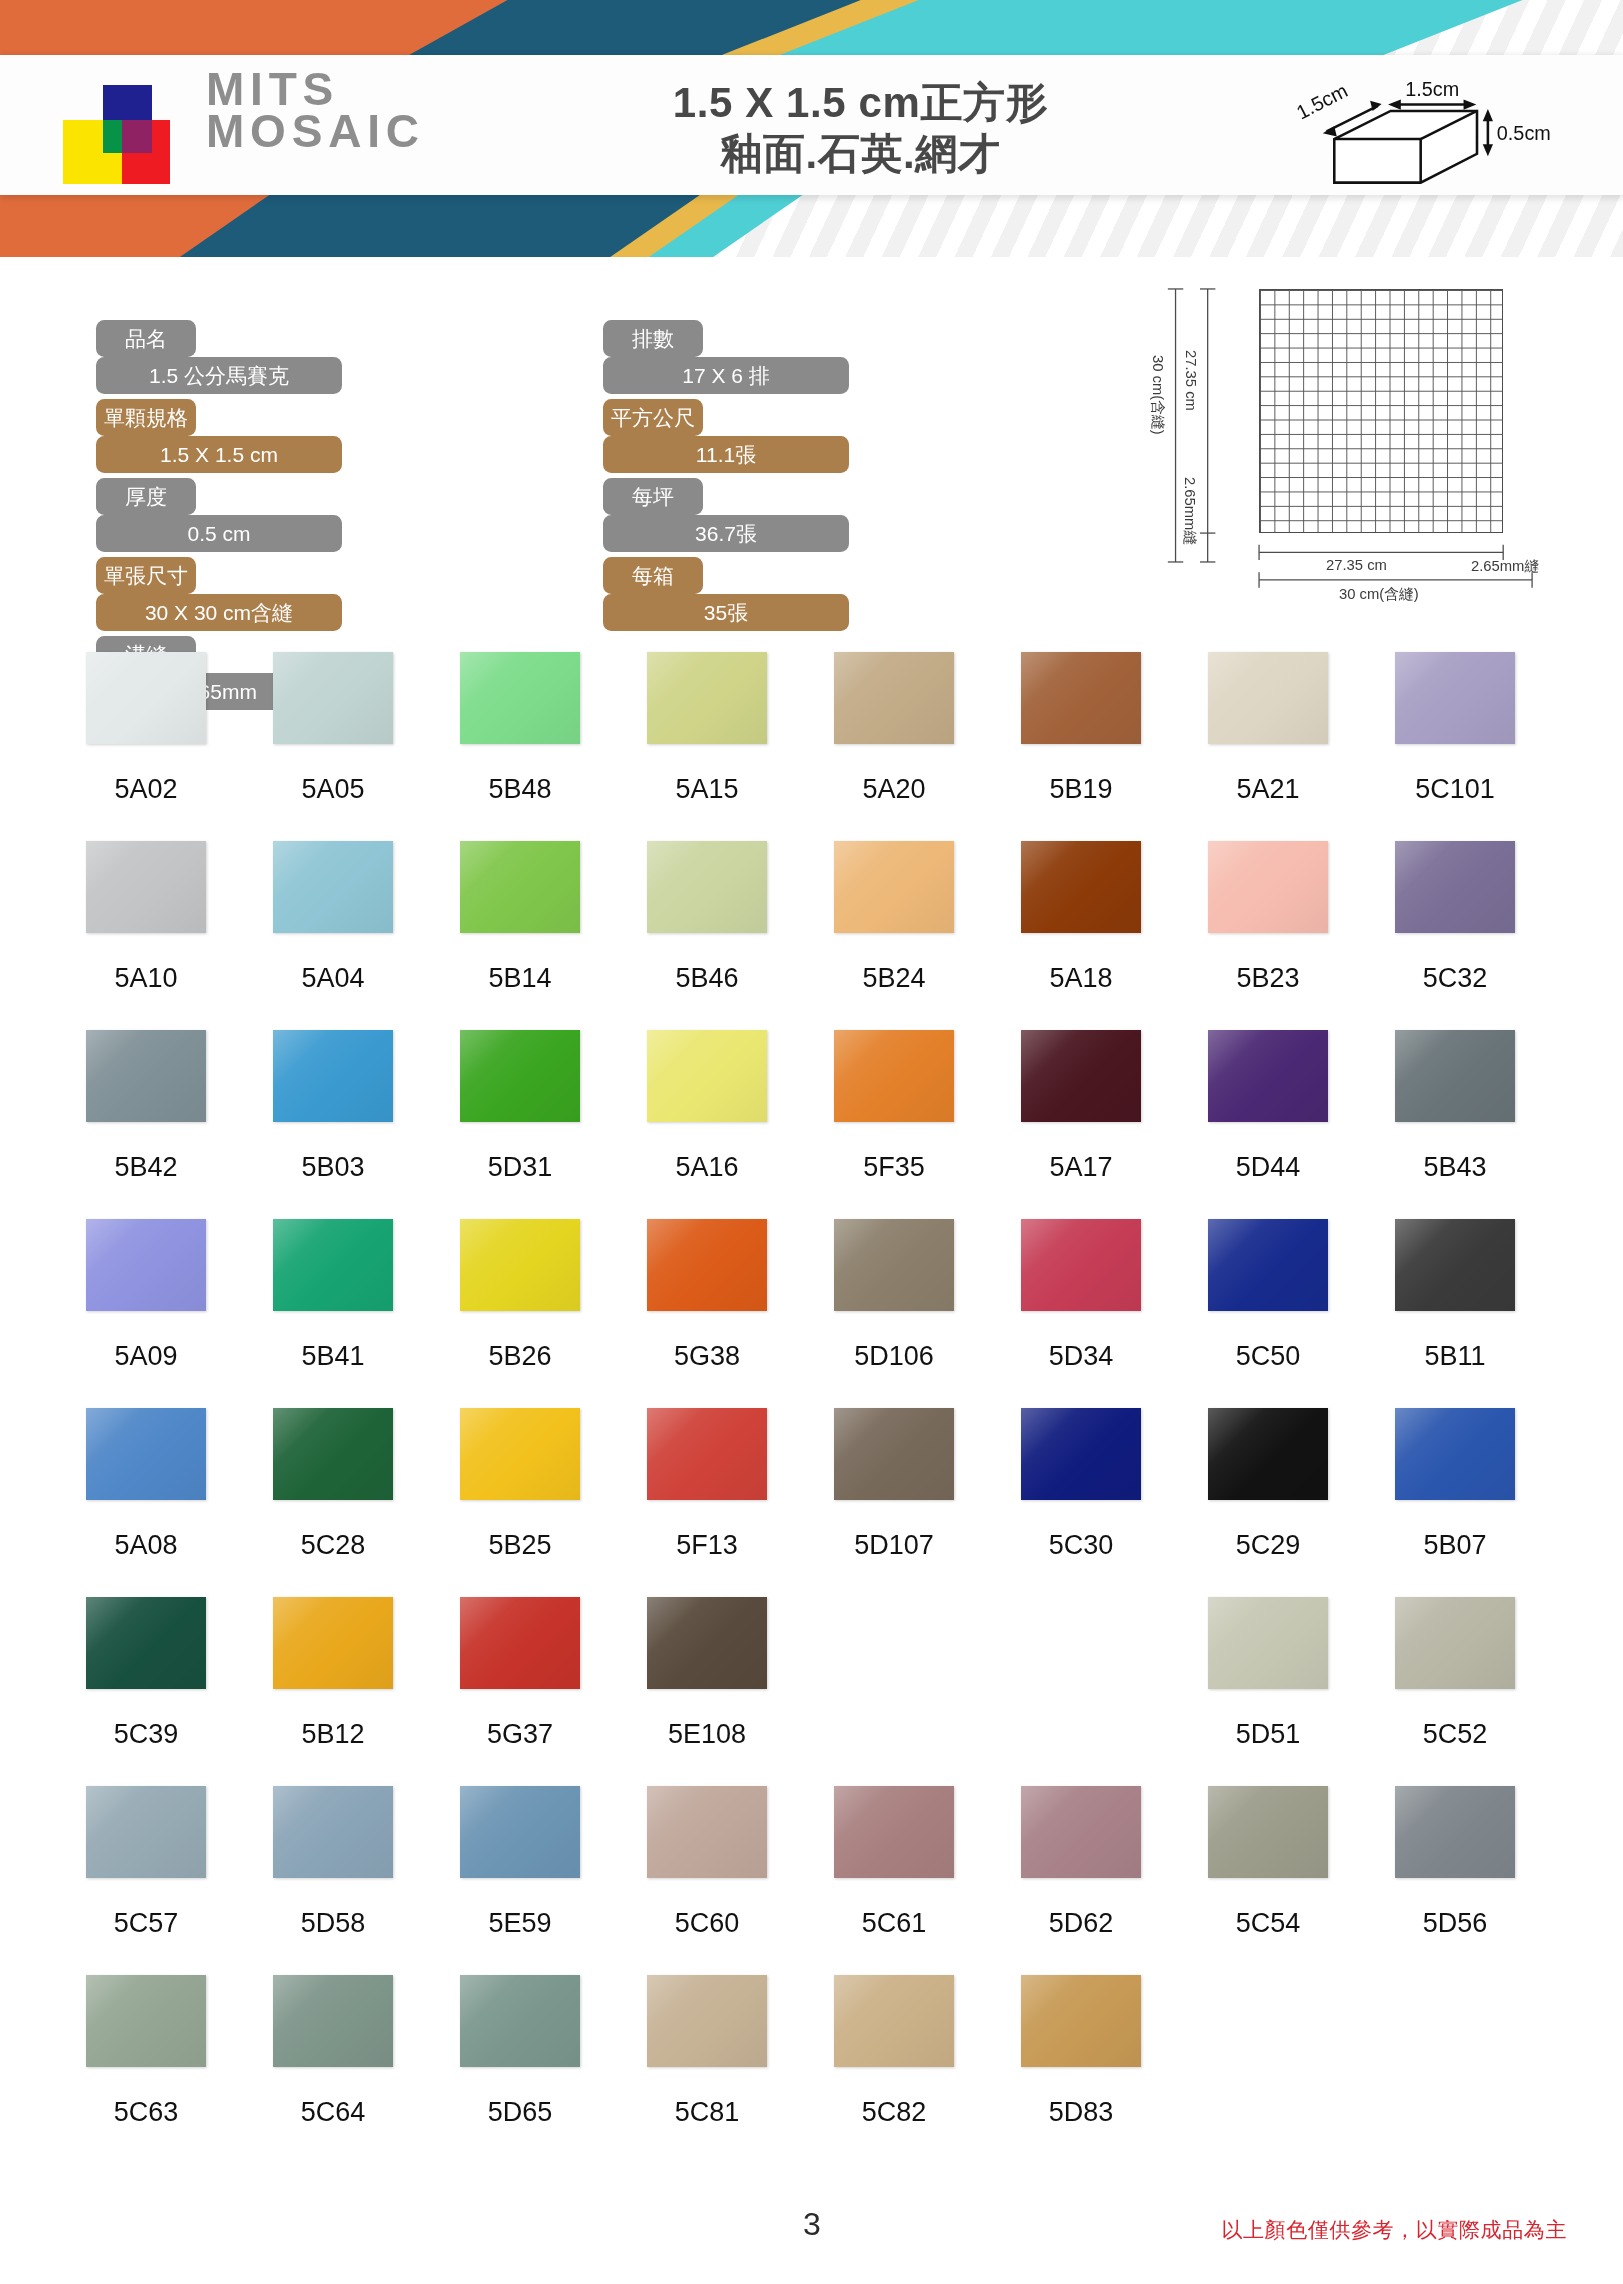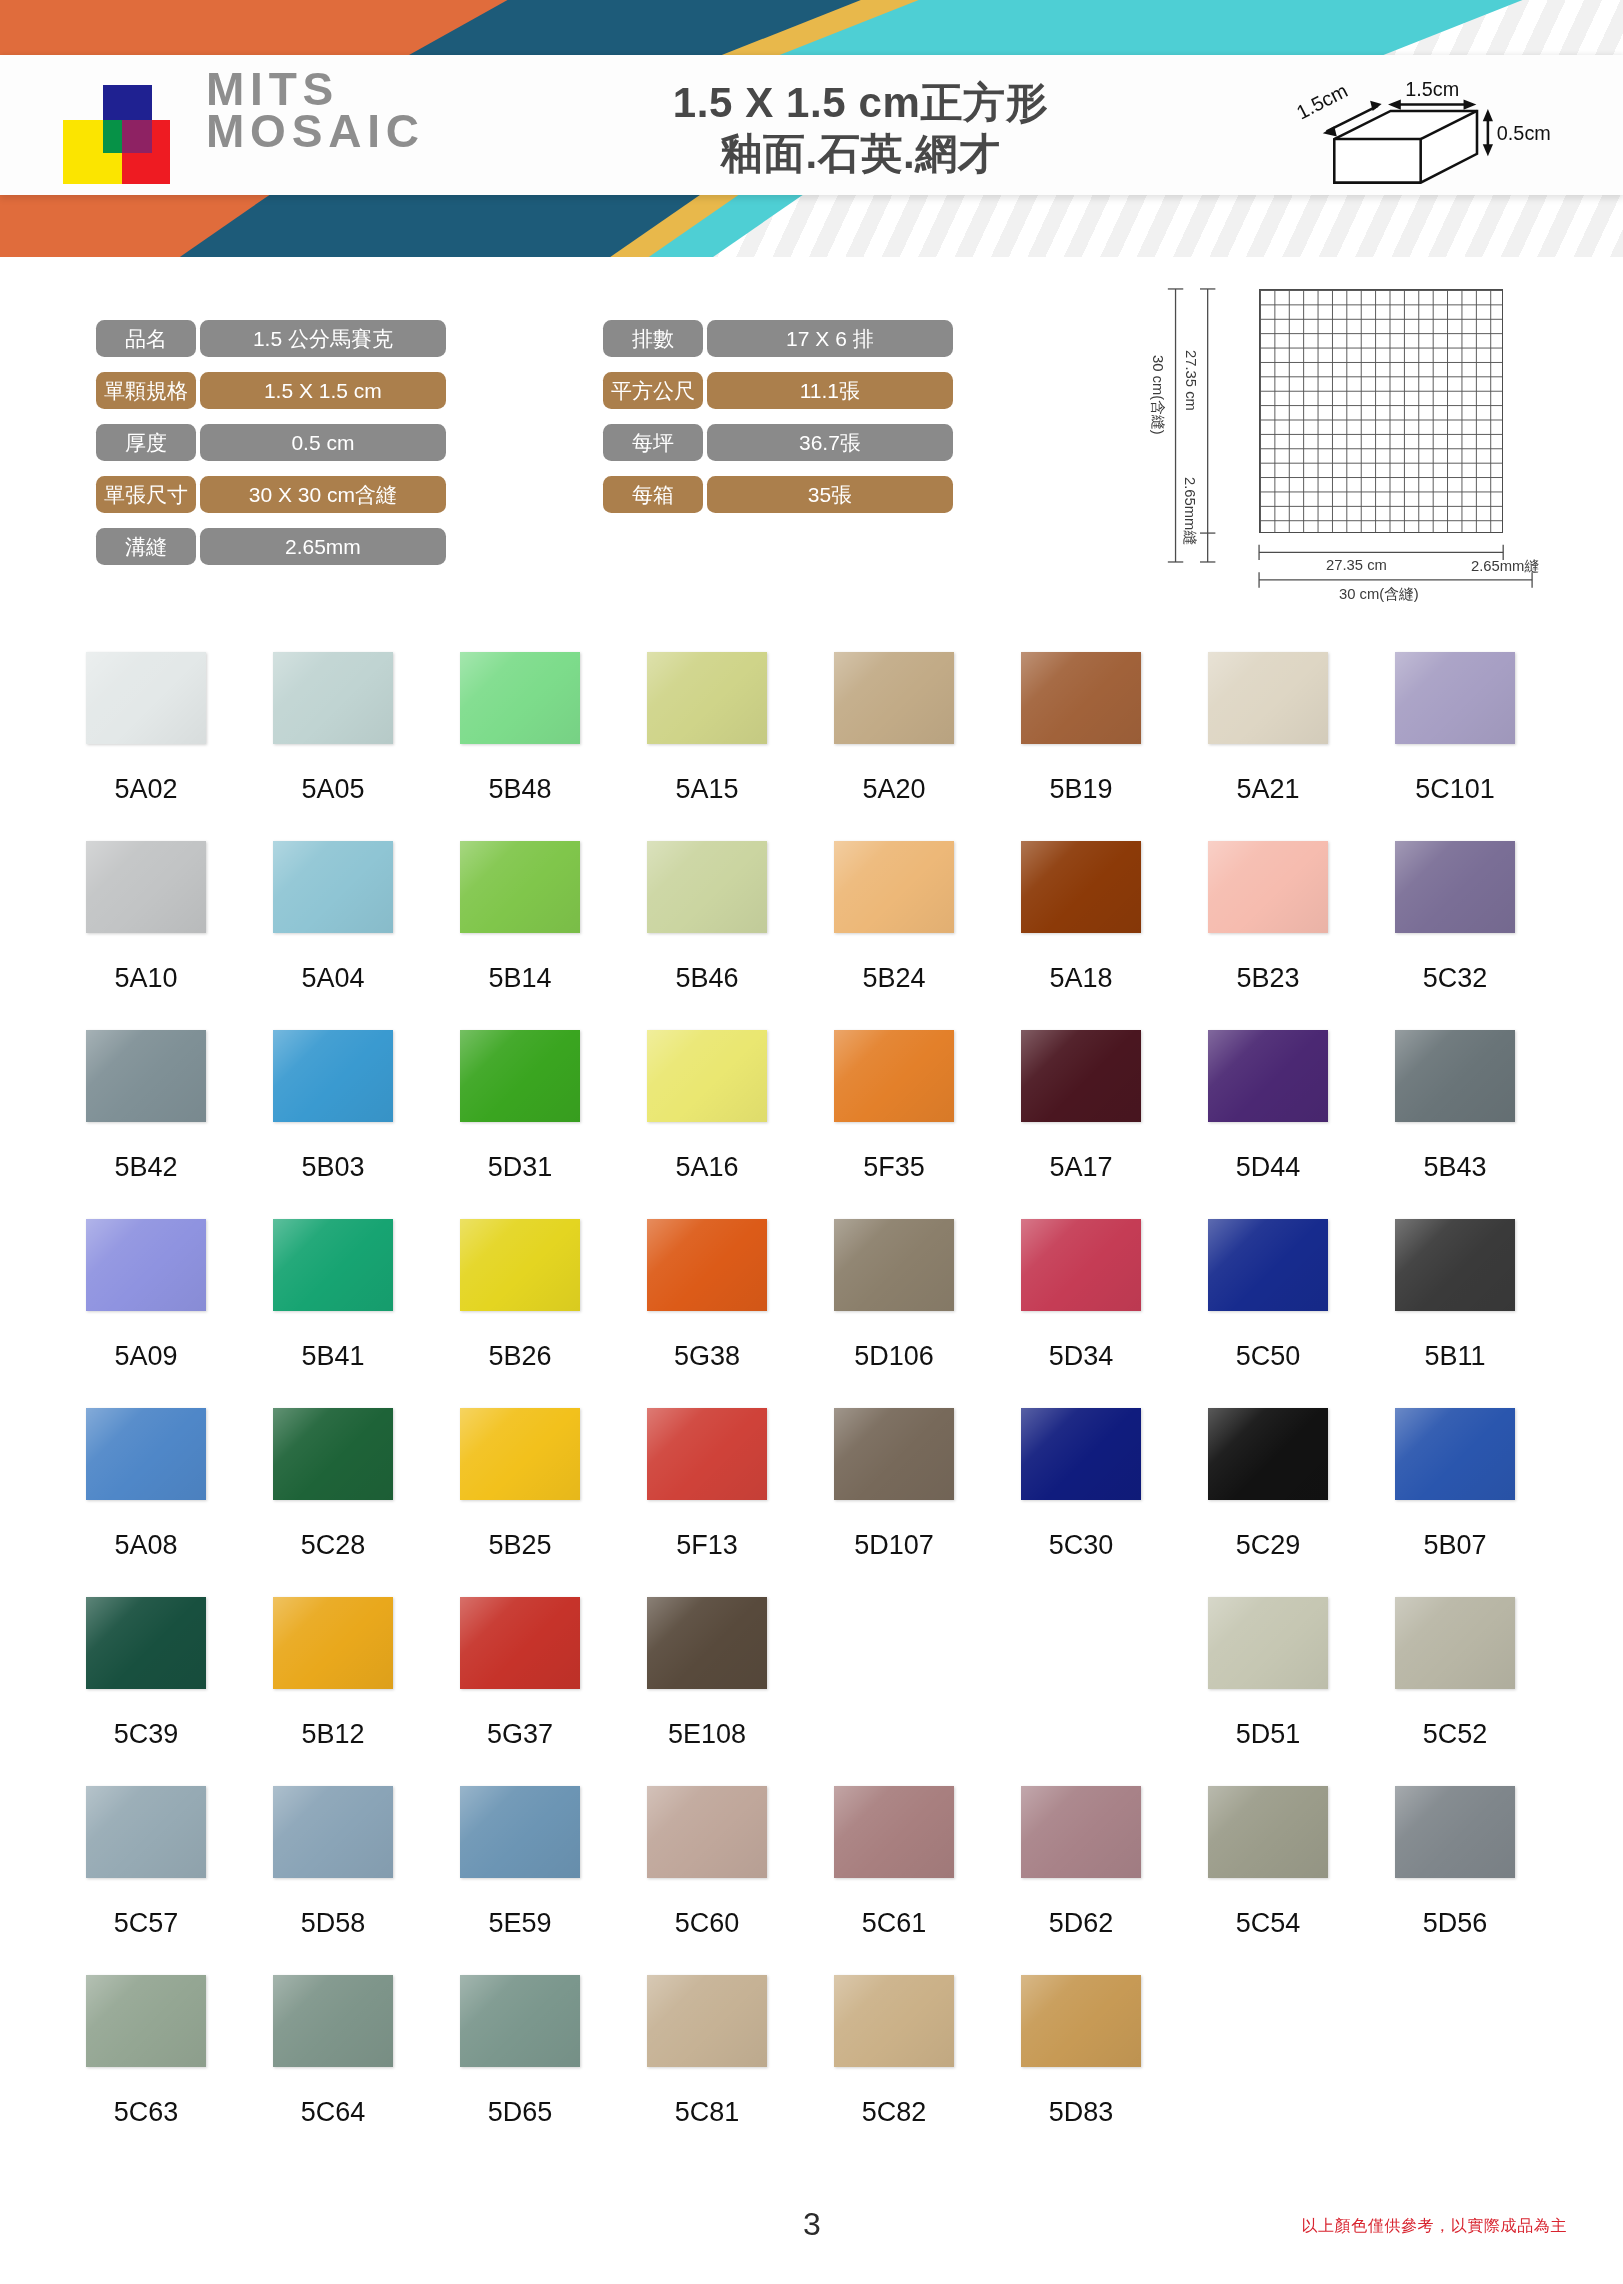--- a/index.html
+++ b/index.html
@@ -46,21 +46,21 @@
   }
 
   
   #box-dim { position:absolute; left:1294px; top:61px; width:270px; height:128px; }
 
   
   #spec { position:absolute; left:96px; top:320px; width:976px; }
   .spec-col { position:absolute; top:0; }
   .spec-col.left { left:0; }
   .spec-col.right { left:507px; }
-  .spec-row { display:flex; margin-bottom:15px; }
+  .spec-row { display:flex; margin-bottom:5px;flex-direction:column; }
   .spec-k, .spec-v {
     height:37px; line-height:37px;
     color:#ffffff; font-size:21px; text-align:center;
     border-radius:8.3px;
   }
   .spec-k { width:100px; margin-right:3.9px; }
   .spec-v { width:246px; }
   .g { background:#8a8a8a; }
   .b { background:#ab7f4c; }
 
@@ -104,21 +104,21 @@
     font-family:"Liberation Sans",sans-serif;
   }
 
   
   #page-num {
     position:absolute; left:0; top:2206px; width:1624px;
     text-align:center; font-size:32px; color:#2b2b2b;
   }
   #disclaimer {
     position:absolute; right:57px; top:2216px;
-    color:#d8242f; font-size:16px; letter-spacing:0.6px;
+    color:#d8242f; font-size:21px; letter-spacing:0.6px;
   }
 </style>
 </head>
 <body>
 
 <div id="header">
   <div class="stripes"></div>
 
   <svg width="1624" height="257" viewBox="0 0 2528 400">
 

